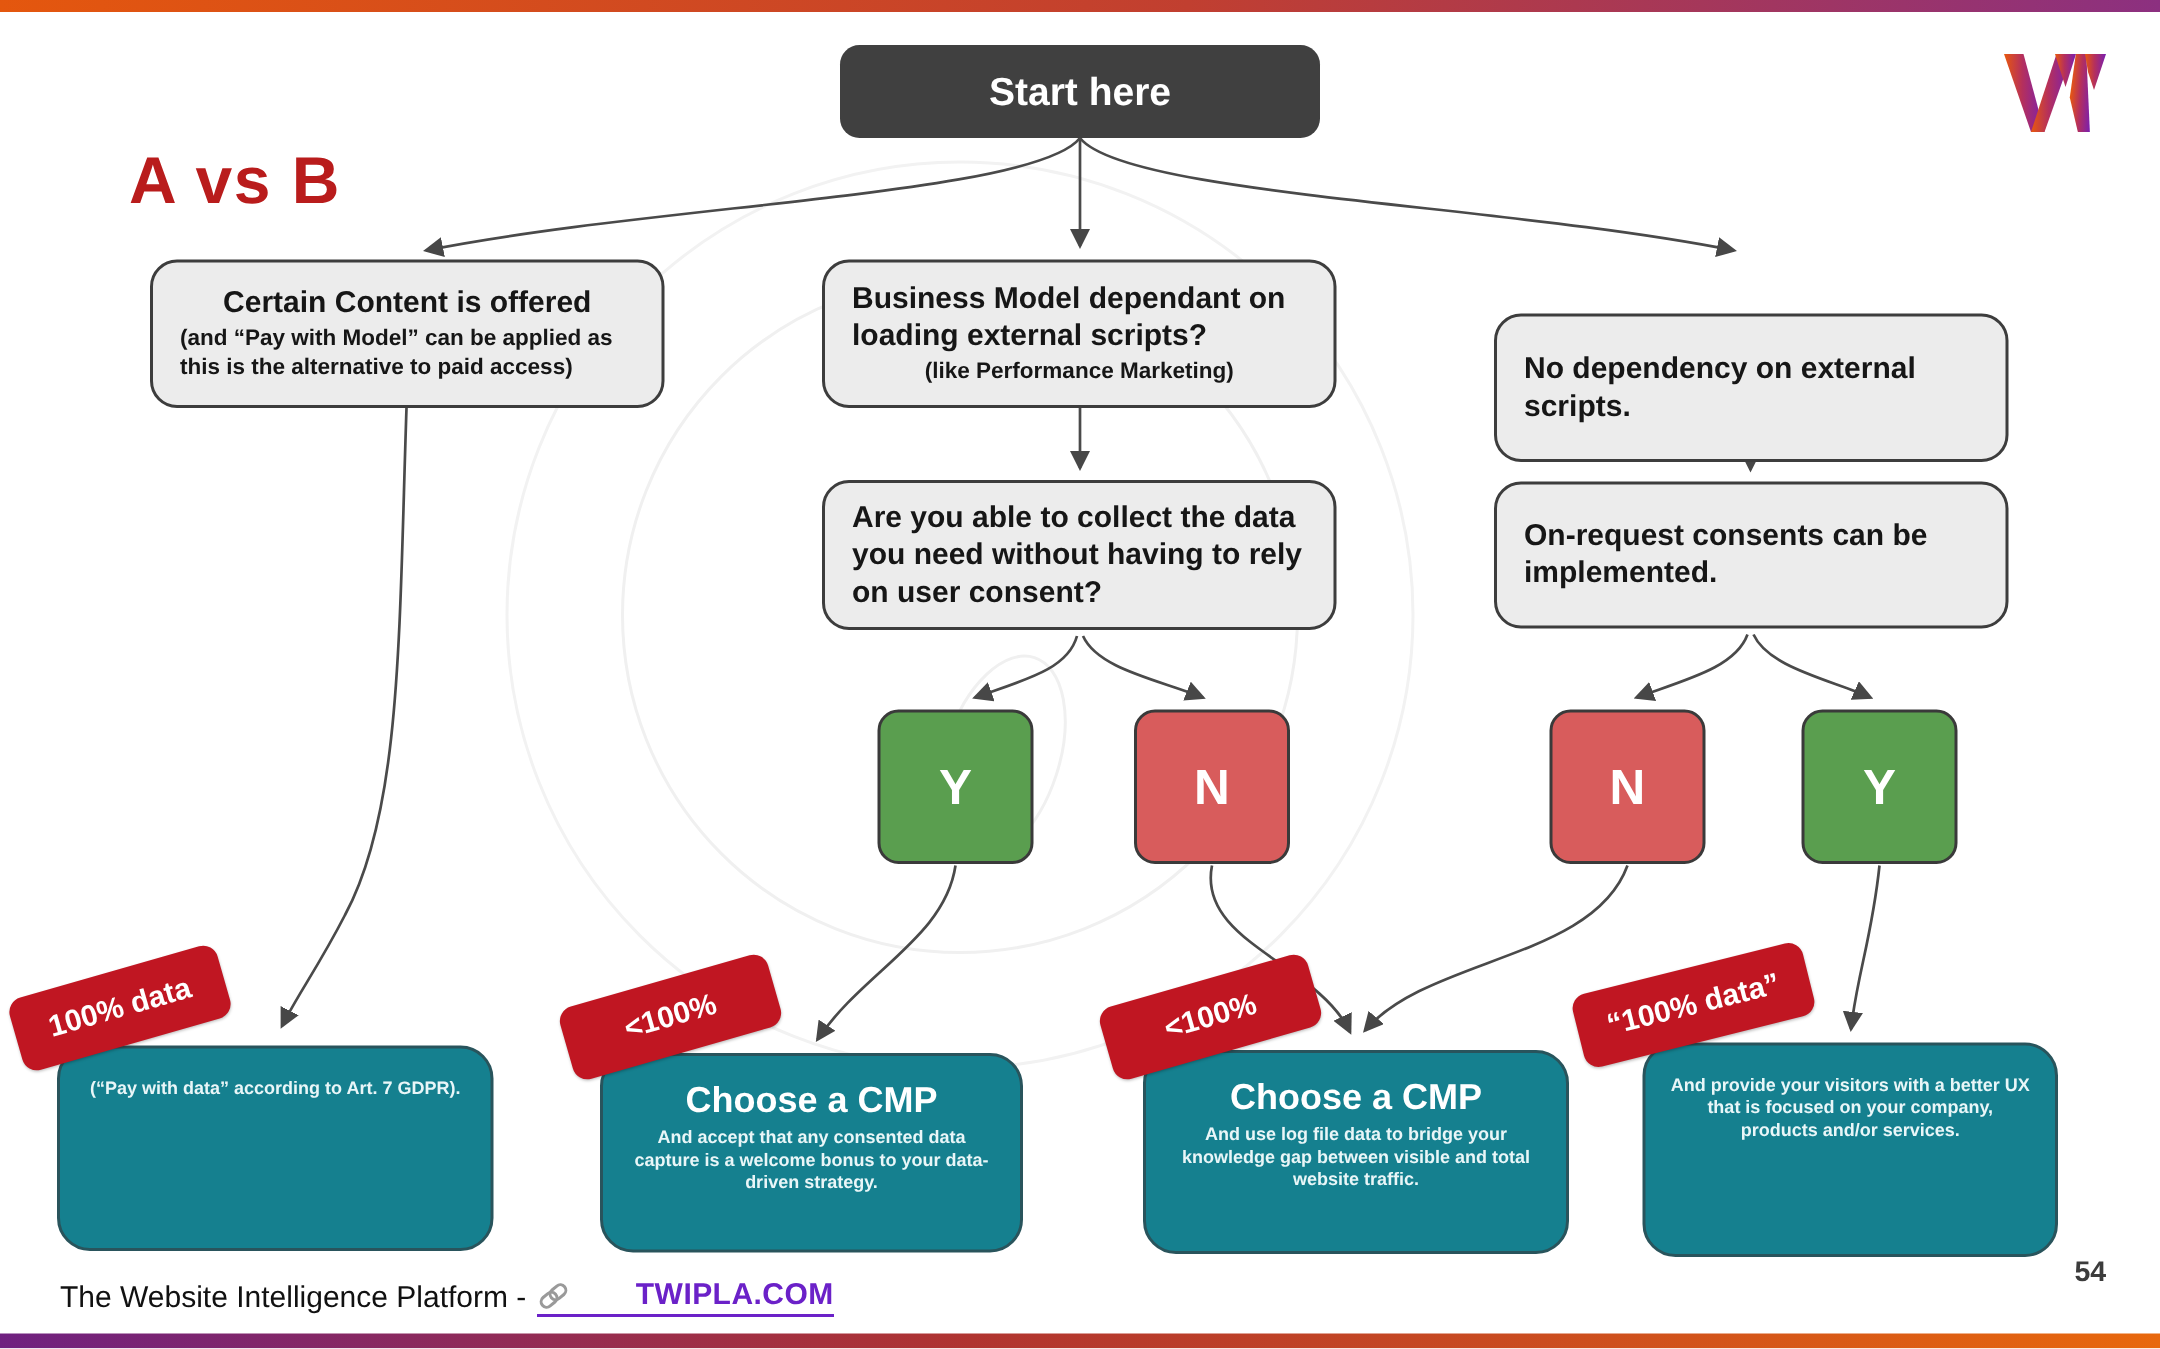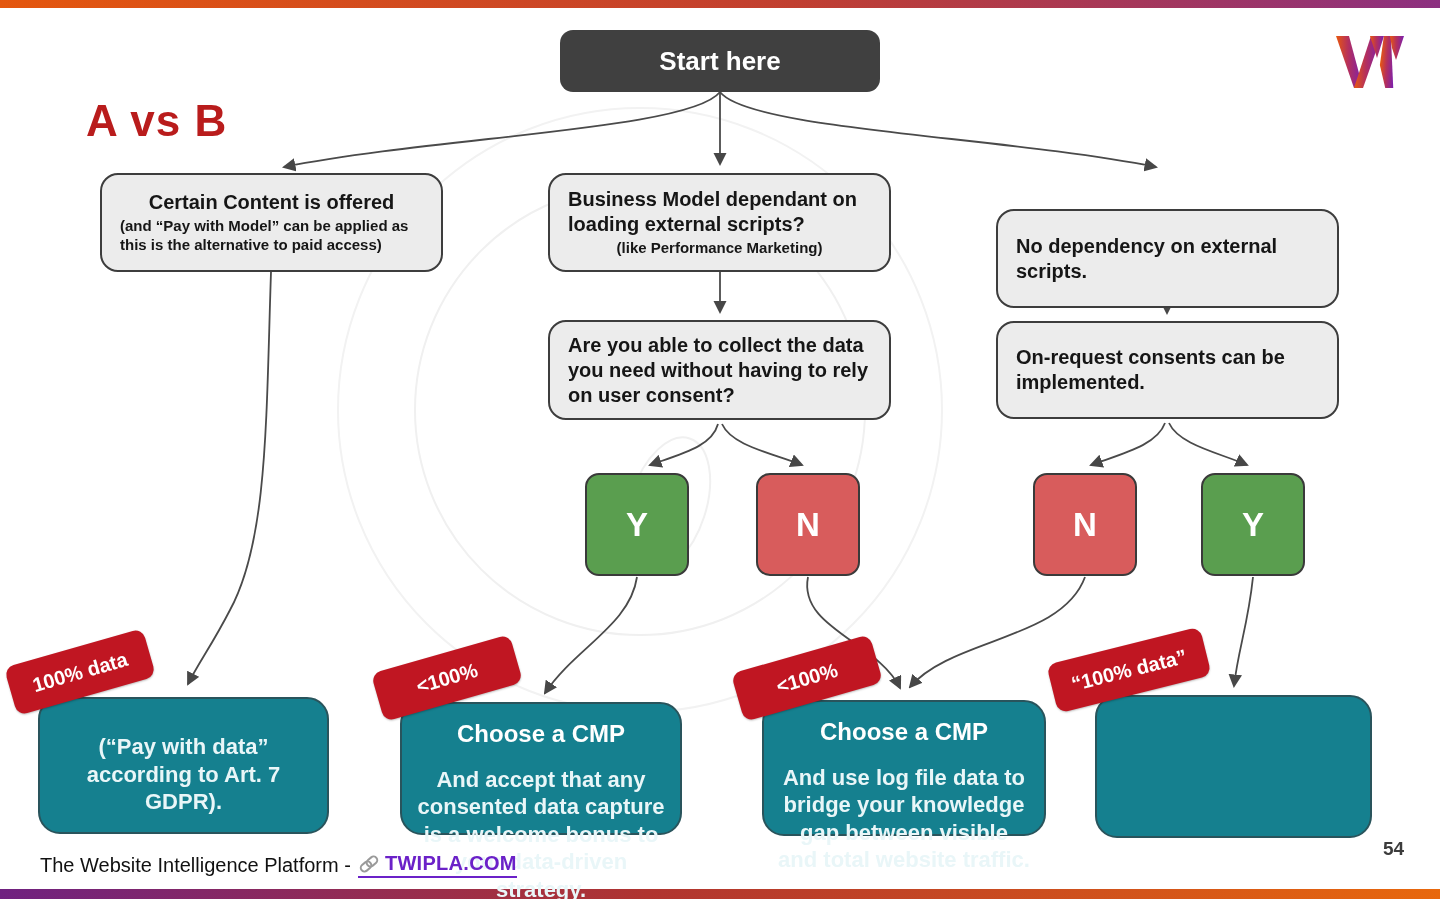--- a/index.html
+++ b/index.html
@@ -45,39 +45,39 @@
   }
   .yn.yes { background: #5a9e4f; }
   .yn.no  { background: #d85c5c; }
 
   .teal {
     position: absolute; z-index: 2;
     background: #15808f; border: 2px solid #29545c; border-radius: 22px;
     text-align: center; color: #fff; padding: 16px 14px 10px 14px;
   }
   .teal .t { font-size: 24px; font-weight: 800; line-height: 1.15; color: #ffffff; }
-  .teal .b { font-size: 22px; font-weight: 700; line-height: 1.25; margin-top: 18px; color: #e9f6f8; }
+  .teal .b { font-size: 12px; font-weight: 700; line-height: 1.25; margin-top: 3px; color: #e9f6f8; }
 
   .badge {
     position: absolute; z-index: 3;
     background: #c01622; border-radius: 10px; color: #fff;
     font-size: 20px; font-weight: 700; text-align: center;
     display: flex; align-items: center; justify-content: center;
     height: 50px; box-shadow: 0 1px 2px rgba(0,0,0,.25);
   }
   .rot-16 { transform: rotate(-16deg); }
   .rot-14 { transform: rotate(-14deg); }
 
   .footer {
     position: absolute; left: 40px; top: 852px; z-index: 2;
     display: flex; align-items: center; gap: 7px;
     font-size: 20px; color: #111;
   }
   .footer .link-wrap { display: flex; align-items: center; gap: 5px; border-bottom: 2px solid #6b21c8; padding-bottom: 1px; }
-  .footer a { color: #6b21c8; font-weight: 700; text-decoration: none; letter-spacing: .3px; }
+  .footer a { color: #6b21c8; font-weight: 700; text-decoration: none; letter-spacing: .3px; margin-left: 39px; }
   .page-num { position: absolute; left: 1383px; top: 838px; z-index: 2; font-size: 19px; font-weight: 700; color: #3c3c3c; }
 </style>
 </head>
 <body>
 
 <div class="canvas">
 
   <div class="bar bar-top"></div>
   <div class="bar bar-bottom"></div>
 
@@ -182,20 +182,21 @@
   </div>
   <div class="teal" style="left:400px; top:702px; width:282px; height:133px;">
     <div class="t">Choose a CMP</div>
     <div class="b">And accept that any consented data capture is a welcome bonus to your data-driven strategy.</div>
   </div>
   <div class="teal" style="left:762px; top:700px; width:284px; height:136px;">
     <div class="t">Choose a CMP</div>
     <div class="b">And use log file data to bridge your knowledge gap between visible and total website traffic.</div>
   </div>
   <div class="teal" style="left:1095px; top:695px; width:277px; height:143px;">
+    <div class="b">And provide your visitors with a better UX that is focused on your company, products and/or services.</div>
   </div>
 
   <div class="footer">
     <span>The Website Intelligence Platform -</span>
     <span class="link-wrap">
       <svg width="22" height="22" viewBox="0 0 24 24">
         <g transform="rotate(-40 12 12)" fill="none" stroke="#9a9a9a" stroke-width="2.2">
           <rect x="1.5" y="8" width="12.5" height="8" rx="4"></rect>
           <rect x="10" y="8" width="12.5" height="8" rx="4"></rect>
         </g>

